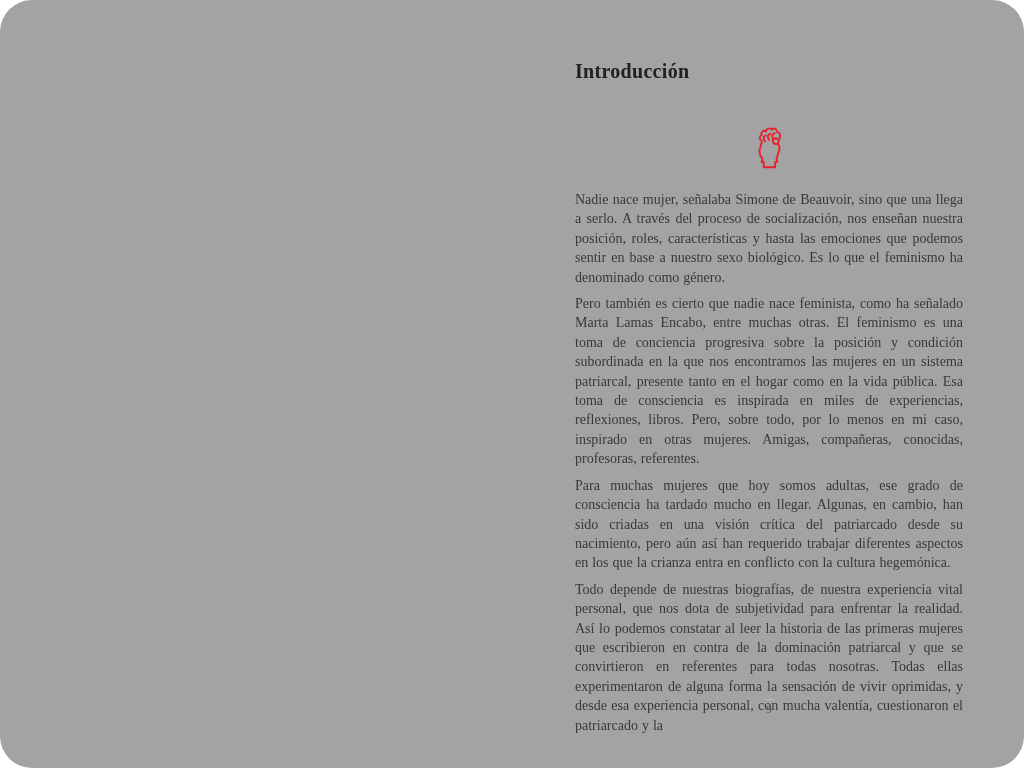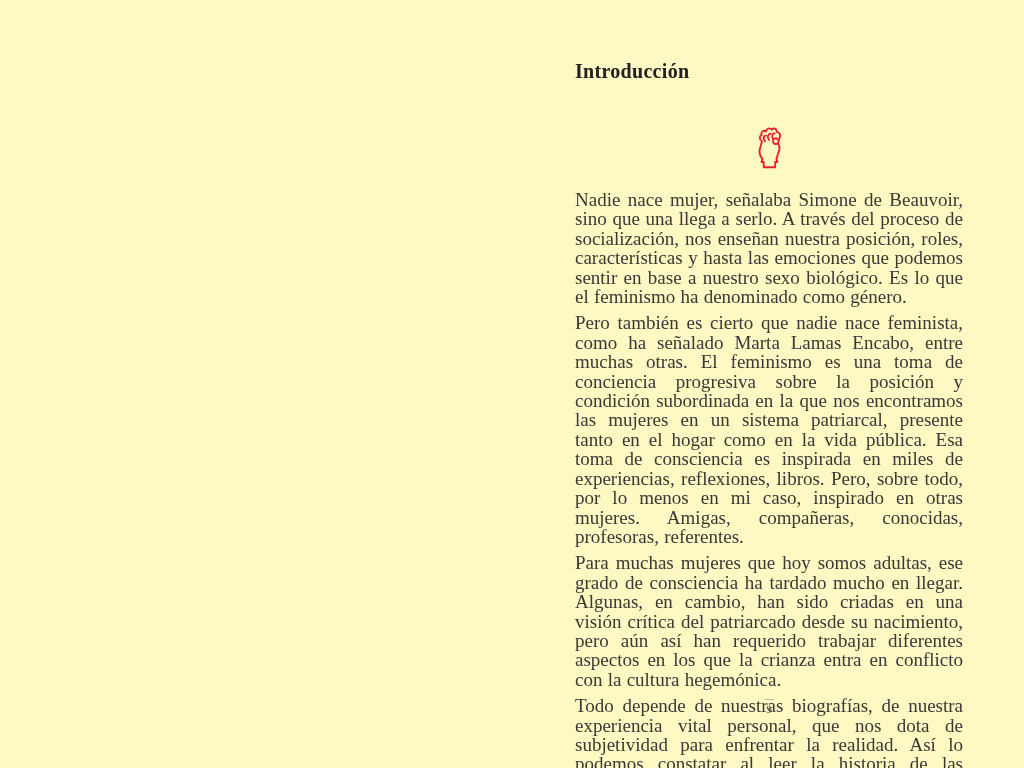--- a/index.html
+++ b/index.html
@@ -4,23 +4,24 @@
 <style>
   html, body {
     margin: 0;
     padding: 0;
     background: #ffffff;
   }
   .stage {
     position: relative;
     width: 1024px;
     height: 768px;
-    background: #fef9c3;
+    background: #a3a3a3;
     overflow: hidden;
     font-family: "Liberation Serif", serif;
+    border-radius: 32px;
   }
   .text-column {
     position: absolute;
     left: 575px;
     top: 58px;
     width: 388px;
   }
   .chapter-title {
     margin: 0;
     font-size: 20px;
@@ -37,21 +38,21 @@
   }
   .icon-wrap svg {
     display: inline-block;
     vertical-align: top;
   }
   .body-copy {
     margin-top: 21px;
   }
   .body-copy p {
     margin: 0 0 7px 0;
-    font-size: 19px;
+    font-size: 14px;
     line-height: 19.4px;
     text-align: justify;
     color: #3c3737;
     word-spacing: 0.5px;
   }
   .page-footer {
     position: absolute;
     left: 575px;
     top: 699px;
     width: 388px;

